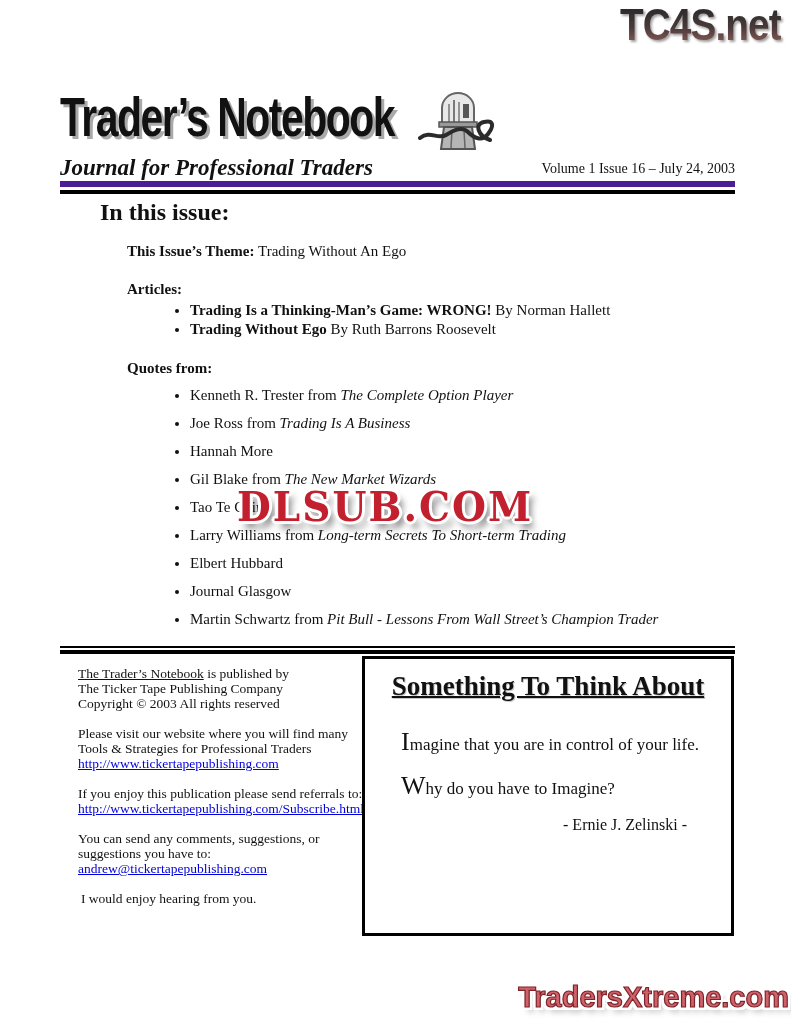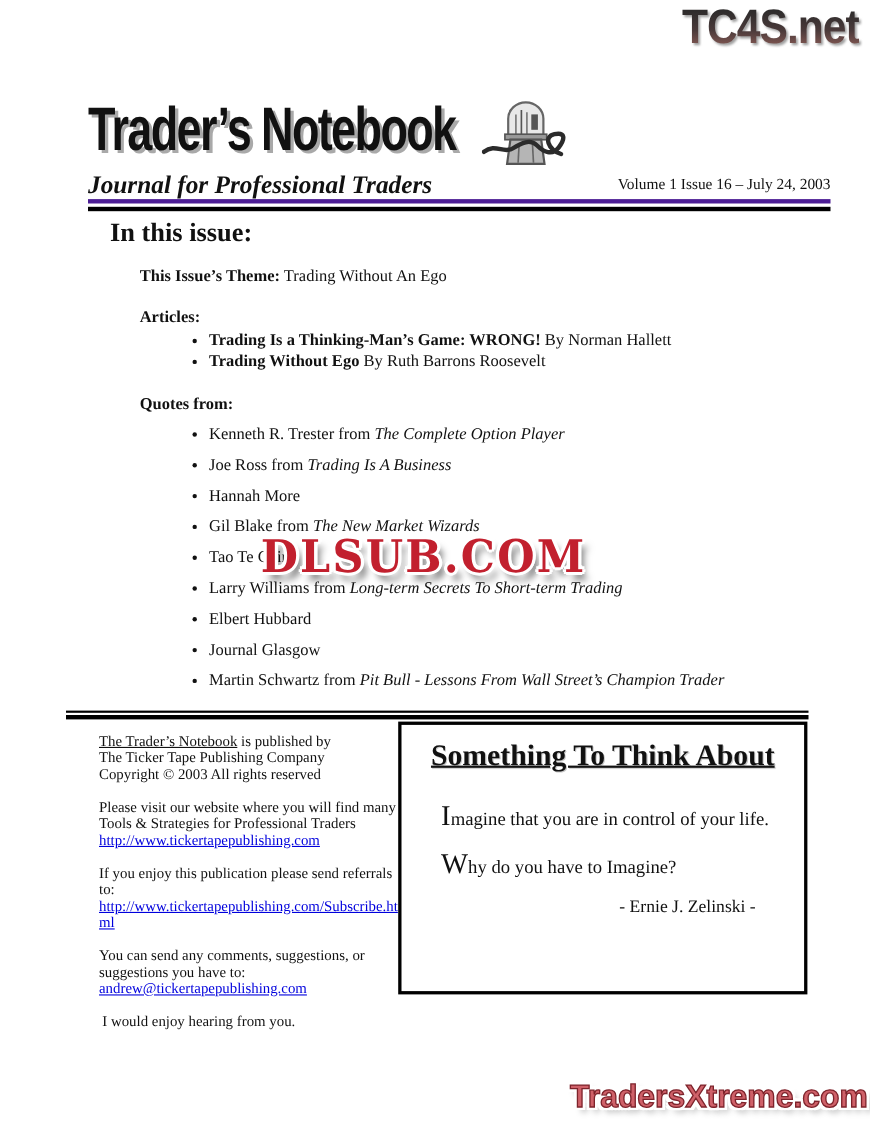--- a/index.html
+++ b/index.html
@@ -36,33 +36,33 @@
     font-family:"Liberation Sans", sans-serif; font-weight:bold; font-size:29px;
     letter-spacing:0; color:#cf6169; white-space:nowrap;
     -webkit-text-stroke:1.2px #7d232b;
     text-shadow:
       -3px -3px 0 #fff, 3px -3px 0 #fff, -3px 3px 0 #fff, 3px 3px 0 #fff,
       0 -3px 0 #fff, 0 3px 0 #fff, -3px 0 0 #fff, 3px 0 0 #fff,
       4px 5px 6px rgba(0,0,0,.35);
   }
 
   
-  .masthead { position:absolute; left:60px; top:92px; width:675px;margin-left:20px; }
+  .masthead { position:absolute; left:60px; top:92px; width:675px; }
   .m-title-row { position:relative; height:64px; }
   .m-title {
     position:absolute; left:0; top:-4px;
     font-family:"Liberation Sans", sans-serif; font-weight:900; font-size:56px;
     line-height:1.05; letter-spacing:-2px; white-space:nowrap;
     transform:scaleX(.73); transform-origin:left top;
     text-shadow:4px 3px 0 #a9a9a9;
   }
   .m-icon { position:absolute; left:358px; top:-4px; width:80px; height:66px; }
   .m-sub-row {
     display:flex; justify-content:space-between; align-items:flex-end;
-    border-bottom:4px solid #4c1d95; padding-bottom:2px;
+    border-bottom:6px solid #4c1d95; padding-bottom:2px;
   }
   .m-sub { font-style:italic; font-weight:bold; font-size:23px; line-height:1; }
   .m-vol { font-size:14px; line-height:1; padding-bottom:3px; }
   .m-thick { height:4px; background:#000; margin-top:3px; }
 
   
   .issue { position:absolute; left:60px; top:199px; width:680px; }
   .issue-h { font-size:24px; font-weight:bold; margin-left:40px; }
   .theme-line { font-size:15px; margin:17px 0 0 67px; }
   .sub-label { font-size:15px; font-weight:bold; margin:21px 0 0 67px; }
@@ -72,28 +72,28 @@
   ul.qlist li { font-size:15px; line-height:16px; margin-bottom:12px; }
   .b { font-weight:bold; } .i { font-style:italic; }
 
   
   .mid-rule { position:absolute; left:60px; top:646px; width:675px; }
   .thin-rule { height:2px; background:#000; }
   .thick-rule { height:4px; background:#000; margin-top:2px; }
 
   
   .fleft { position:absolute; left:78px; top:666px; width:288px; font-size:13.5px; line-height:15px; }
-  .fleft p { margin:0 0 15px 12px; }
+  .fleft p { margin:0 0 15px 0; }
   .fleft .u { text-decoration:underline; }
   .fleft a { color:#0000dd; text-decoration:underline; cursor:pointer; word-break:break-all; }
   .closing { padding-left:3px; }
 
   
   .tbox {
-    position:absolute; left:362px; top:656px; width:372px; height:248px;
+    position:absolute; left:362px; top:656px; width:372px; height:280px;
     border:3px solid #000; background:#fff;
   }
   .tbox-h {
     text-align:center; font-size:27px; font-weight:bold; margin-top:12px;
     text-decoration:underline; text-decoration-thickness:2px;
     text-shadow:1px 1px 0 #c9c9c9;
   }
   .tbox-lines { margin:26px 14px 0 36px; }
   .tline { font-size:17px; line-height:28px; margin-bottom:13px; white-space:nowrap; }
   .tline .init { font-size:26px; }

